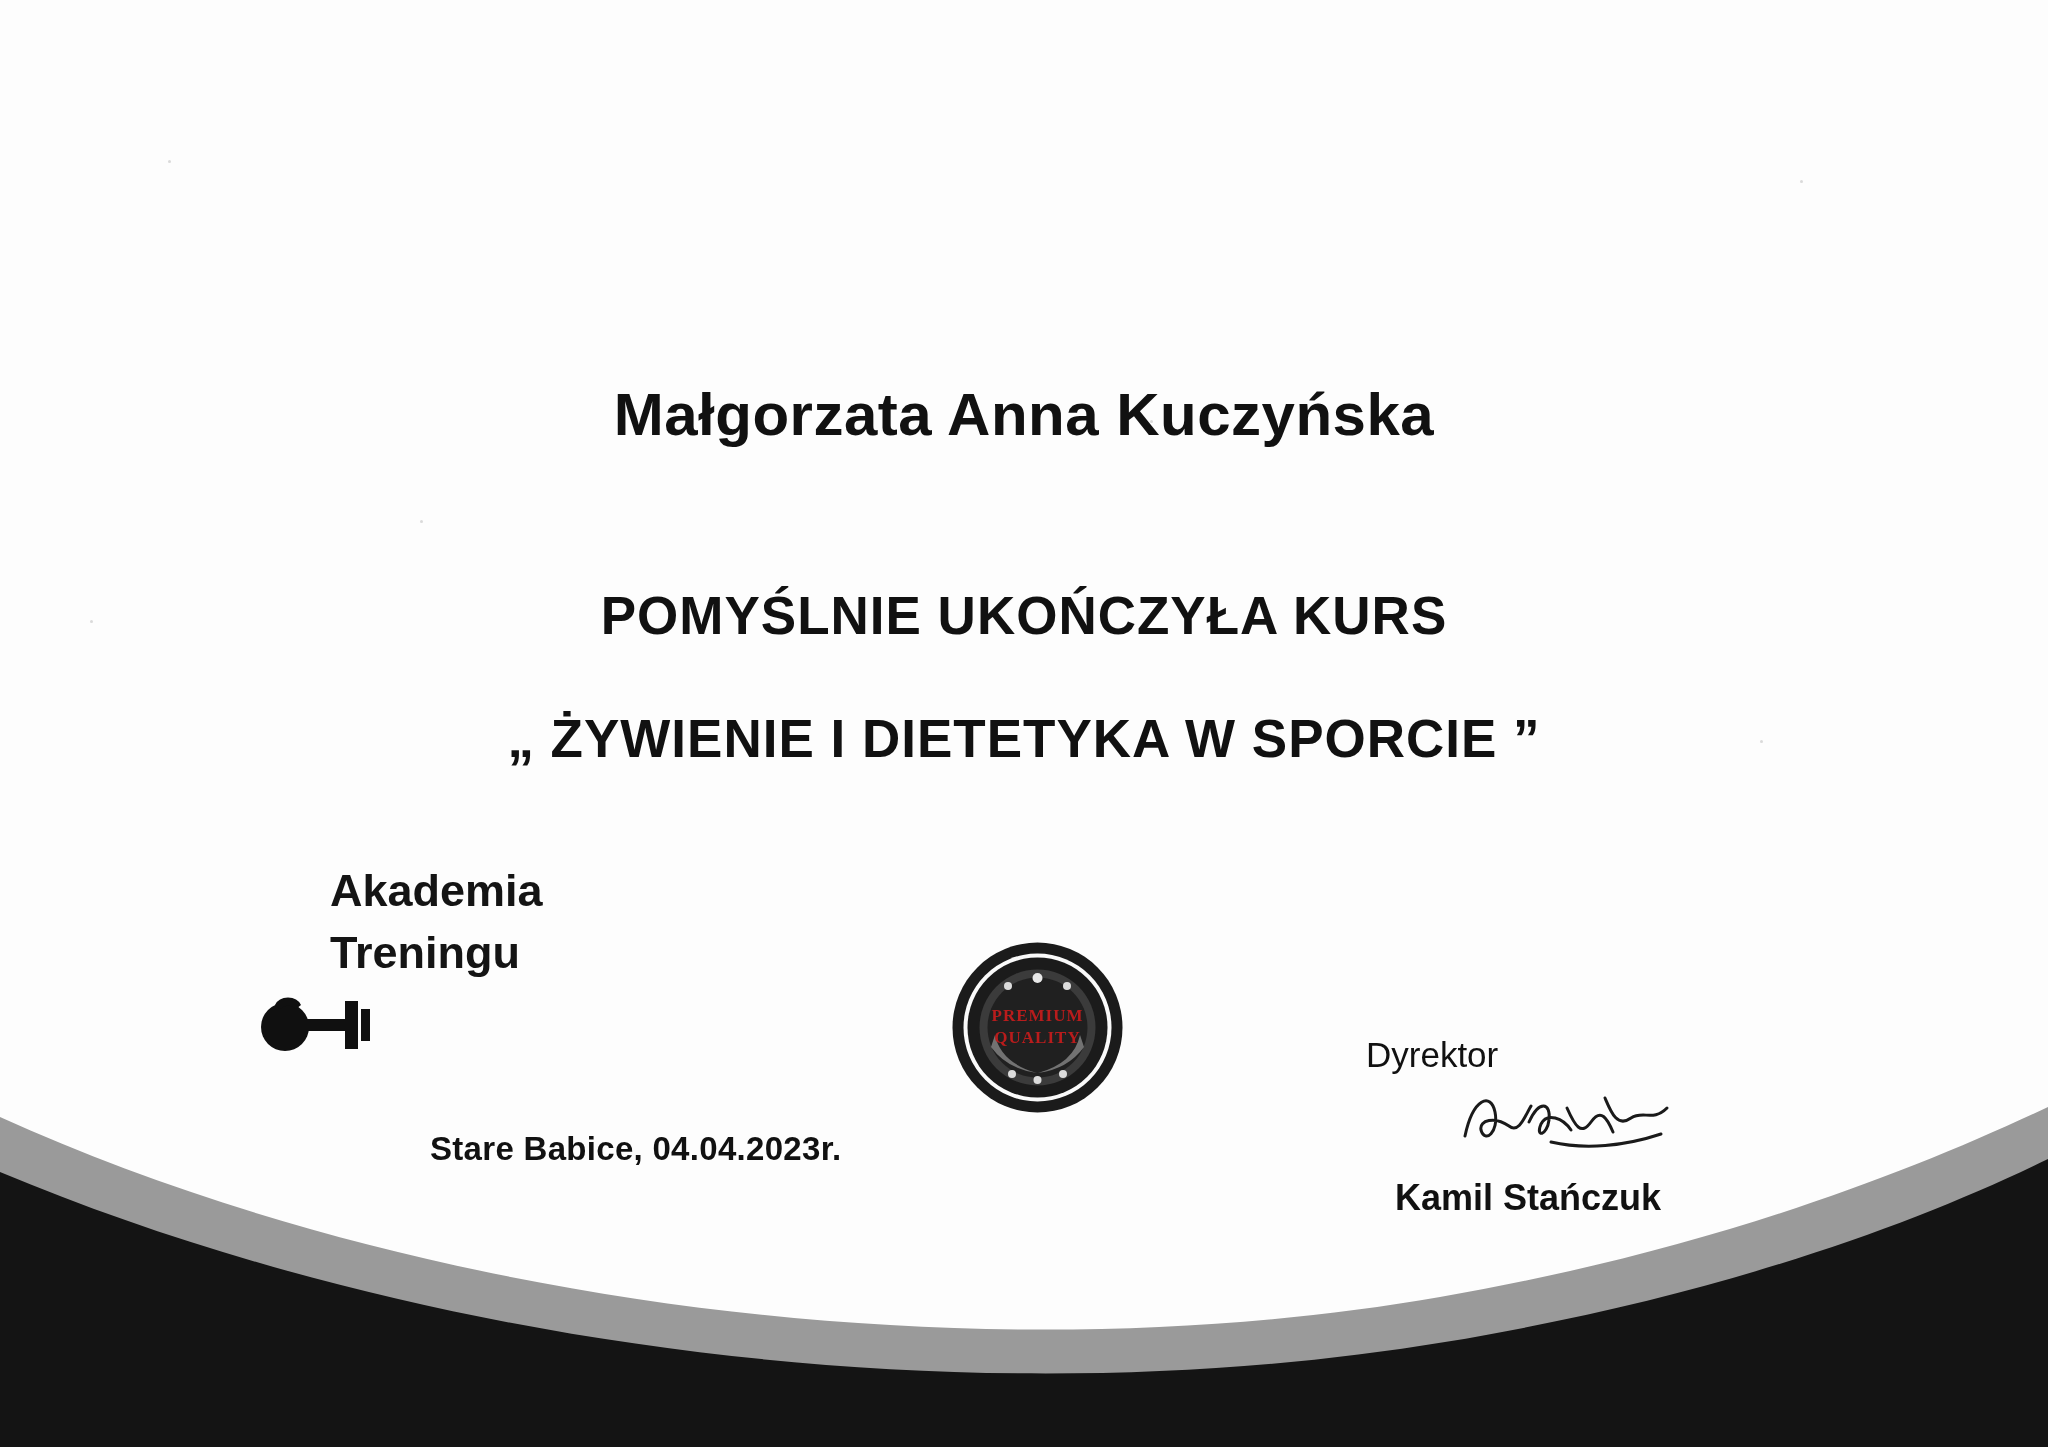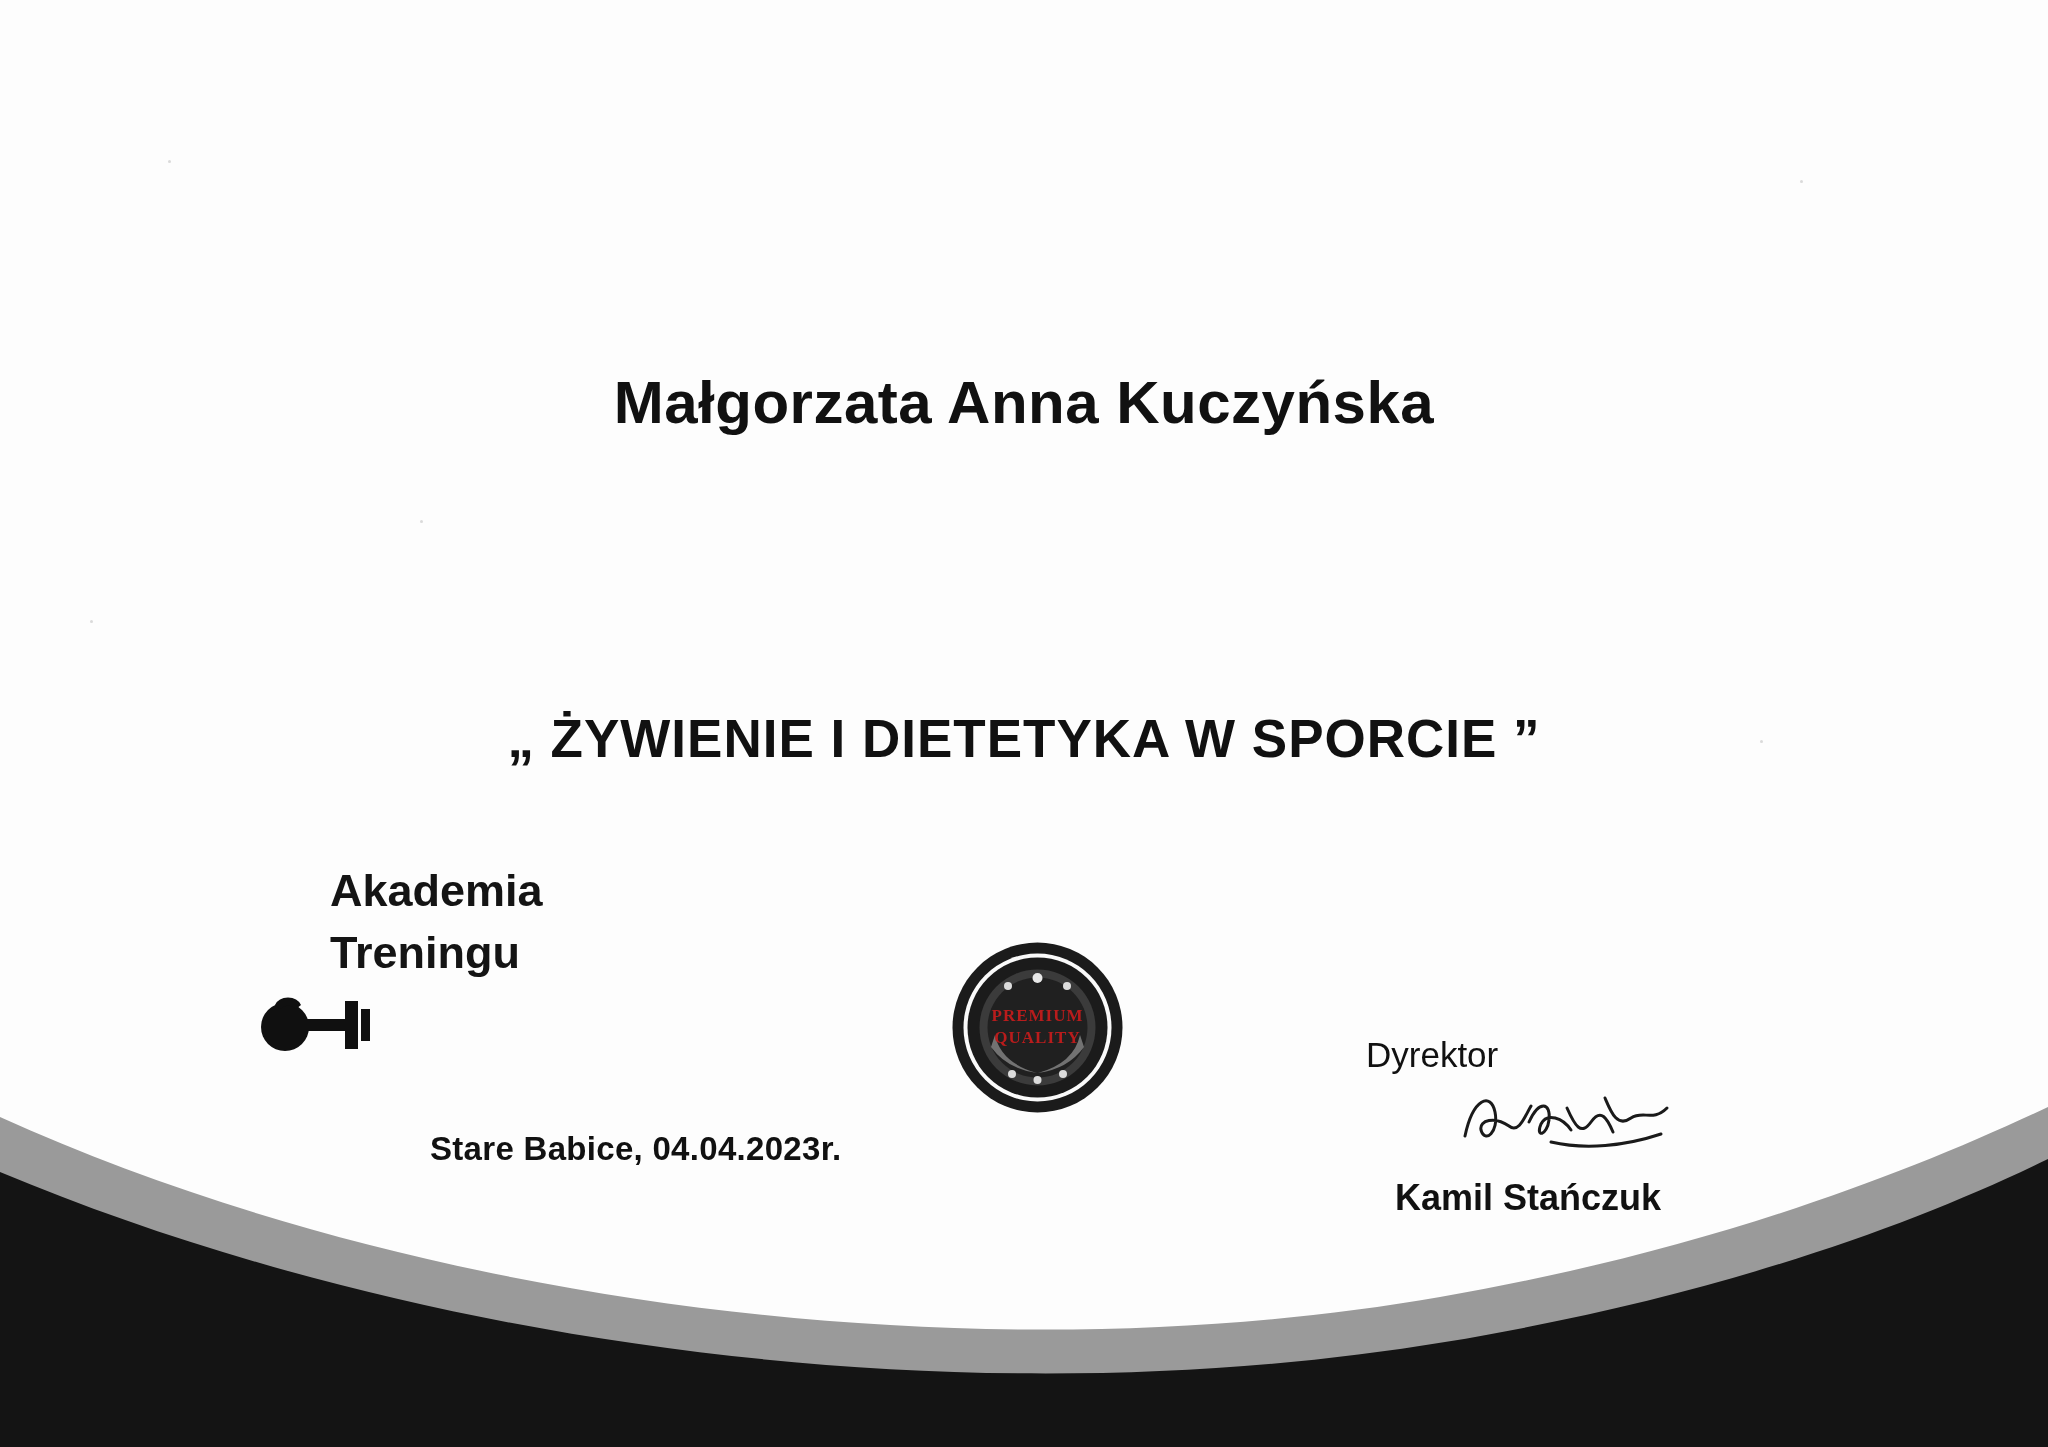--- a/index.html
+++ b/index.html
@@ -44,21 +44,21 @@
     letter-spacing: 6px;
     line-height: 1;
     font-weight: 400;
     color: #1a1a1a;
     text-shadow: 1px 1px 0 #cfcfcf, 2px 2px 2px #e8e8e8;
   }
 
   
   .recipient {
     position: absolute;
-    top: 368px;
+    top: 380px;
     left: 0;
     width: 100%;
     text-align: center;
     font-size: 60px;
     font-weight: 700;
     letter-spacing: .5px;
   }
 
   
   .body-line-1 {
@@ -202,20 +202,21 @@
   <div class="speckle" style="left:168px;top:160px;"></div>
   <div class="speckle" style="left:1800px;top:180px;"></div>
   <div class="speckle" style="left:90px;top:620px;"></div>
   <div class="speckle" style="left:1760px;top:740px;"></div>
   <div class="speckle" style="left:1150px;top:420px;"></div>
   <div class="speckle" style="left:420px;top:520px;"></div>
 
 
   <div class="recipient">Małgorzata Anna Kuczyńska</div>
 
+  <div class="body-line-1">POMYŚLNIE UKOŃCZYŁA KURS</div>
   <div class="body-line-2">„ ŻYWIENIE I DIETETYKA W SPORCIE ”</div>
 
   <div class="academy">
     <div><span class="lead">Akademia</span></div>
     <div><span class="lead">Treningu</span></div>
   </div>
 
   <svg class="academy-logo" viewBox="0 0 145 80">
     <circle cx="40" cy="52" r="24" fill="#101010"></circle>
     <path d="M30 30 a14 12 0 0 1 26 0 l-5 4 a10 8 0 0 0 -16 0 z" fill="#101010"></path>

